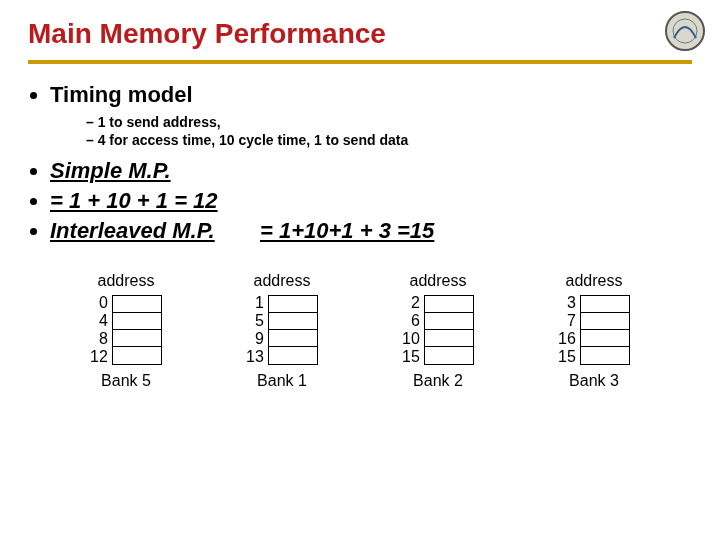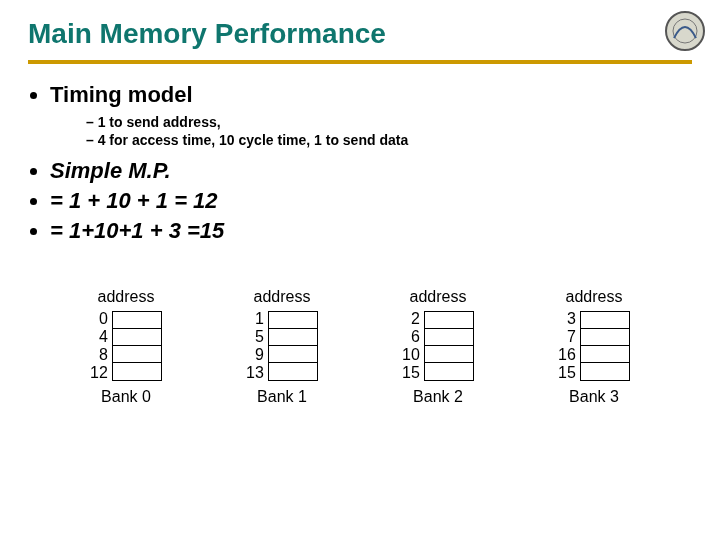--- a/index.html
+++ b/index.html
@@ -12,21 +12,21 @@
     position: relative;
     overflow: hidden;
   }
   .slide {
     padding: 18px 28px 0 28px;
     box-sizing: border-box;
   }
   .title {
     font-size: 28px;
     font-weight: bold;
-    color: #0f766e;
+    color: #b91c1c;
     margin: 0 0 10px 0;
   }
   .rule {
     height: 4px;
     background: #cc9900;
     width: 100%;
     margin-bottom: 18px;
   }
   .logo {
     position: absolute;
@@ -58,20 +58,21 @@
   ul.sub > li {
     font-size: 14px;
     font-weight: bold;
     margin-bottom: 2px;
   }
   ul.sub > li::before {
     content: "– ";
   }
   .calc-line {
     display: flex;
+    text-decoration: underline;
   }
   .calc-name {
     display: inline-block;
     width: 210px;
   }
   .calc-expr {
     display: inline-block;
   }
   .banks {
     display: flex;
@@ -80,21 +81,20 @@
     padding: 0 20px;
   }
   .bank {
     display: flex;
     flex-direction: column;
     align-items: center;
     font-size: 16px;
   }
   .bank-header {
     margin-bottom: 4px;
-    margin-top: 16px;
   }
   .bank-body {
     display: flex;
     align-items: center;
   }
   .bank-nums {
     display: flex;
     flex-direction: column;
     align-items: flex-end;
     margin-right: 4px;
@@ -146,20 +146,21 @@
         <span class="calc-name">Simple M.P.</span>
       </span>
     </li>
     <li class="calc">
       <span class="calc-line">
         <span class="calc-expr">= 1 + 10 + 1        = 12</span>
       </span>
     </li>
     <li class="calc">
       <span class="calc-line">
+        <span class="calc-name">Interleaved M.P.</span>
         <span class="calc-expr">= 1+10+1 + 3 =15</span>
       </span>
     </li>
   </ul>
 
   <div class="banks">
     <div class="bank">
       <div class="bank-header">address</div>
       <div class="bank-body">
         <div class="bank-nums">
@@ -168,21 +169,21 @@
           <span>8</span>
           <span>12</span>
         </div>
         <div class="bank-box">
           <div class="bank-row"></div>
             <div class="bank-row"></div>
             <div class="bank-row"></div>
             <div class="bank-row"></div>
         </div>
       </div>
-      <div class="bank-label">Bank 0</div>
+      <div class="bank-label">Bank 5</div>
     </div>
 
     <div class="bank">
       <div class="bank-header">address</div>
       <div class="bank-body">
         <div class="bank-nums">
           <span>1</span>
           <span>5</span>
           <span>9</span>
           <span>13</span>

